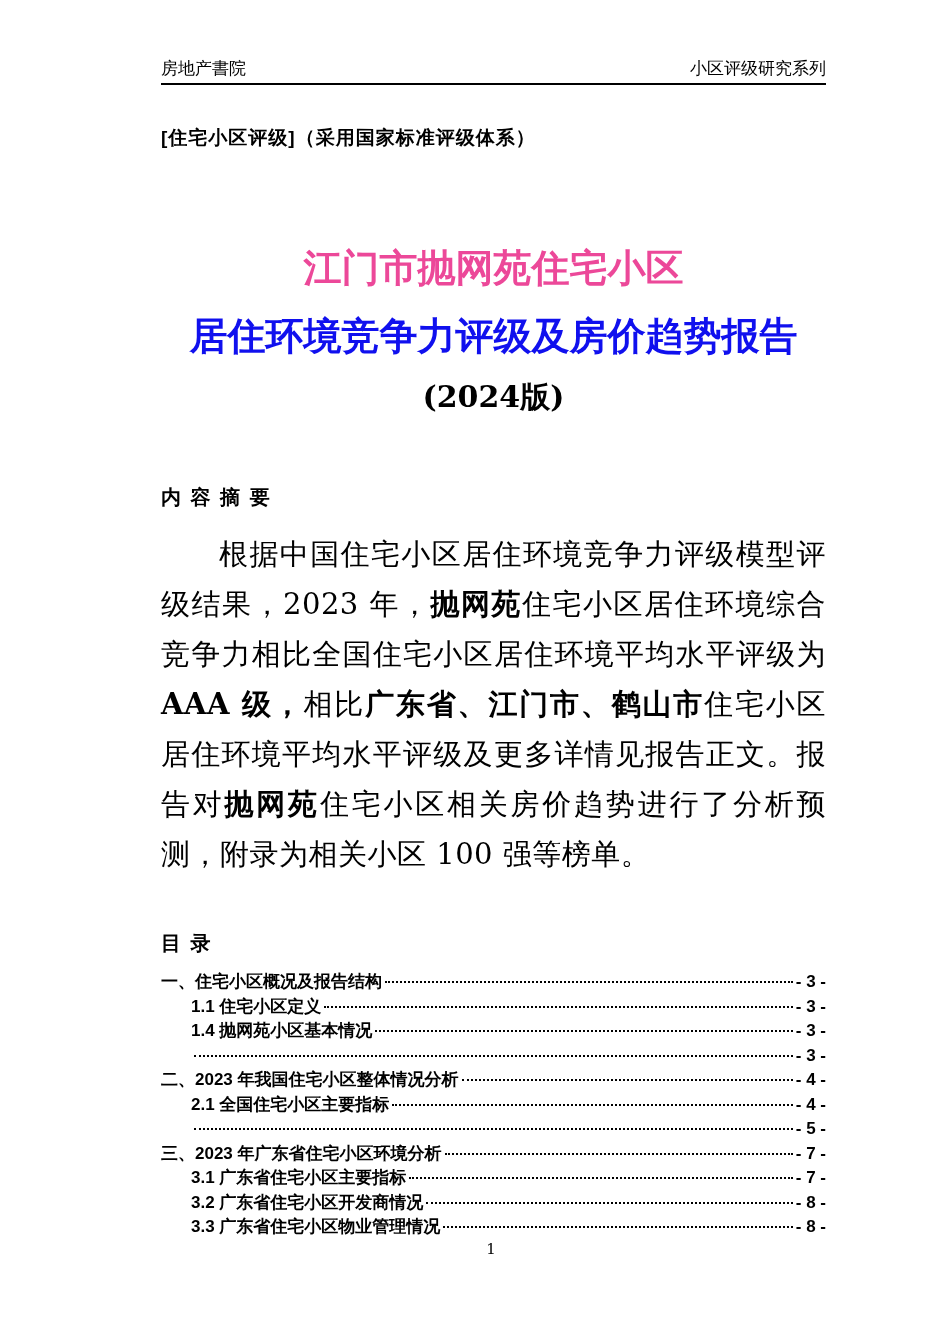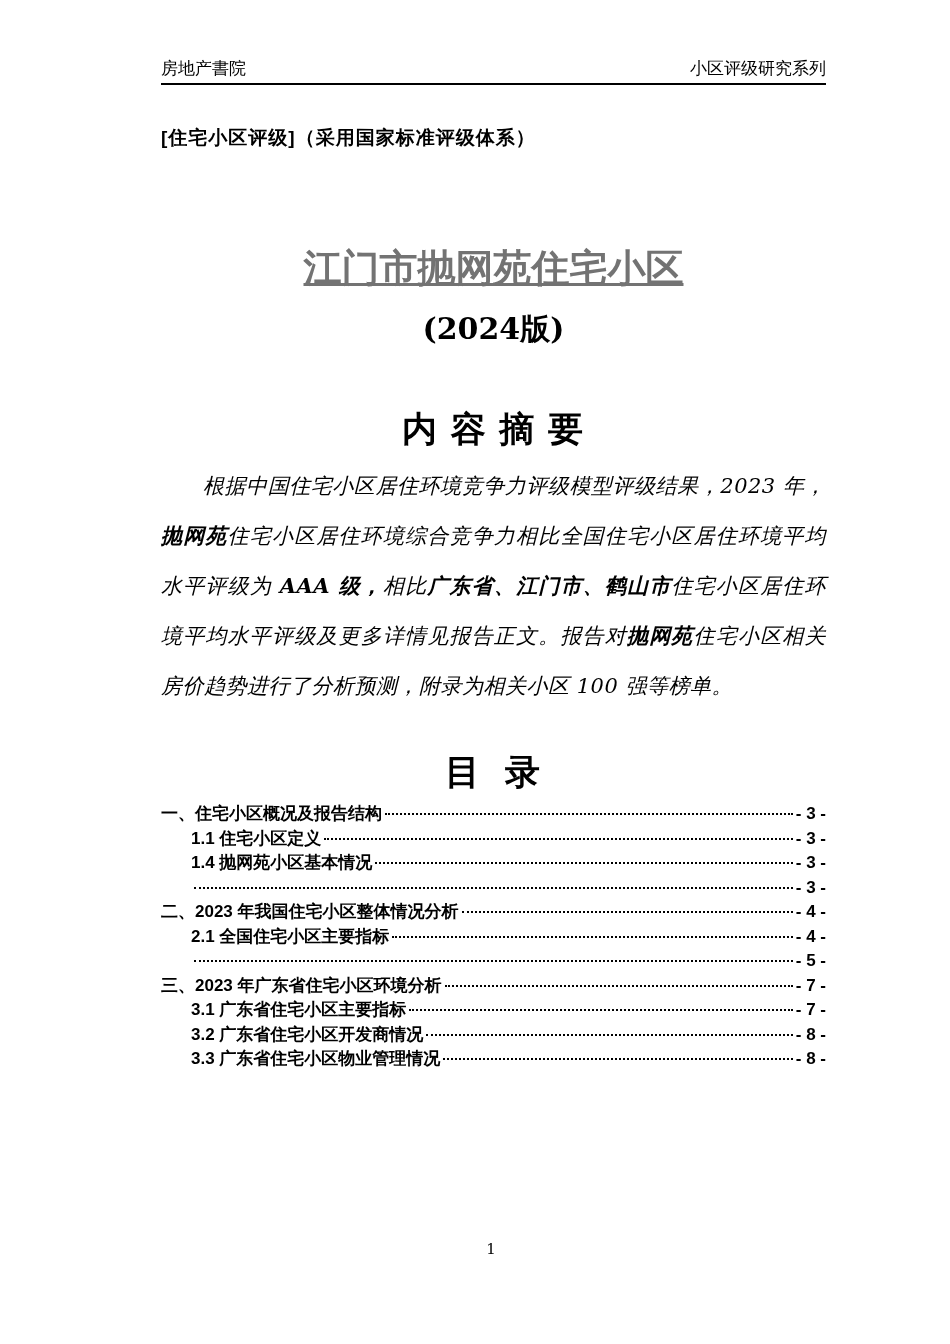--- a/index.html
+++ b/index.html
@@ -53,41 +53,40 @@
   .edition {
     font-family: "DejaVu Serif", serif;
     font-weight: bold;
     font-size: 30px;
     line-height: 40px;
     margin: 16px 0 0 0;
   }
   
   .big-heading {
     margin: 0;
-    text-align: center;
+    text-align: left;
     font-family: "Liberation Sans", sans-serif;
     font-weight: bold;
-    font-size: 35px;
+    font-size: 20px;
     line-height: 36px;
     letter-spacing: 2px;
   }
   .summary-heading { margin-top: 62px; }
   
   .summary-paragraph {
     margin: 14px 0 0 0;
-    font-size: 21px;
+    font-size: 29px;
     line-height: 50px;
     text-align: justify;
     text-indent: 2em;
     letter-spacing: 0.5px;
-    font-style: italic;
   }
   .summary-paragraph .b { font-weight: bold; }
   
-  .toc-heading { margin-top: 46px; font-family: Liberation Mono, monospace; }
+  .toc-heading { margin-top: 46px; }
   .toc { margin-top: 9px; font-family: "Liberation Sans", sans-serif; font-weight: bold; text-align: center; }
   .toc-row {
     display: flex;
     align-items: baseline;
     font-size: 17px;
     line-height: 24.5px;
     white-space: nowrap;
   }
   .toc-row.lvl2 { padding-left: 30px; }
   .toc-label { flex: 0 0 auto; }
@@ -119,21 +118,22 @@
 
     <div class="header-row">
       <span>房地产書院</span>
       <span>小区评级研究系列</span>
     </div>
     <hr class="header-rule">
 
     <div class="subtitle">[住宅小区评级]（采用国家标准评级体系）</div>
 
     <div class="title-block">
-      <h1 class="title-line" id="title-line1" style="color: #737373; text-decoration: underline;">江门市抛网苑住宅小区</h1>
+      <h1 class="title-line" id="title-line1" style="color: #ec4899;">江门市抛网苑住宅小区</h1>
+      <h1 class="title-line" id="title-line2" style="color: rgb(16, 16, 238);">居住环境竞争力评级及房价趋势报告</h1>
       <h2 class="edition" id="title-edition" style="color: #000000;">(2024版)</h2>
     </div>
 
     <h3 class="big-heading summary-heading">内 容 摘 要</h3>
 
     <p class="summary-paragraph" id="summary-paragraph"><span>根据中国住宅小区居住环境竞争力评级模型评级结果，2023 年，</span><span class="b">抛网苑</span><span>住宅小区居住环境综合竞争力相比全国住宅小区居住环境平均水平评级为 </span><span class="b">AAA 级，</span><span>相比</span><span class="b">广东省、江门市、鹤山市</span><span>住宅小区居住环境平均水平评级及更多详情见报告正文。报告对</span><span class="b">抛网苑</span><span>住宅小区相关房价趋势进行了分析预测，附录为相关小区 100 强等榜单。</span></p>
 
     <h3 class="big-heading toc-heading">目 录</h3>
 
     <div class="toc" id="toc-list">

